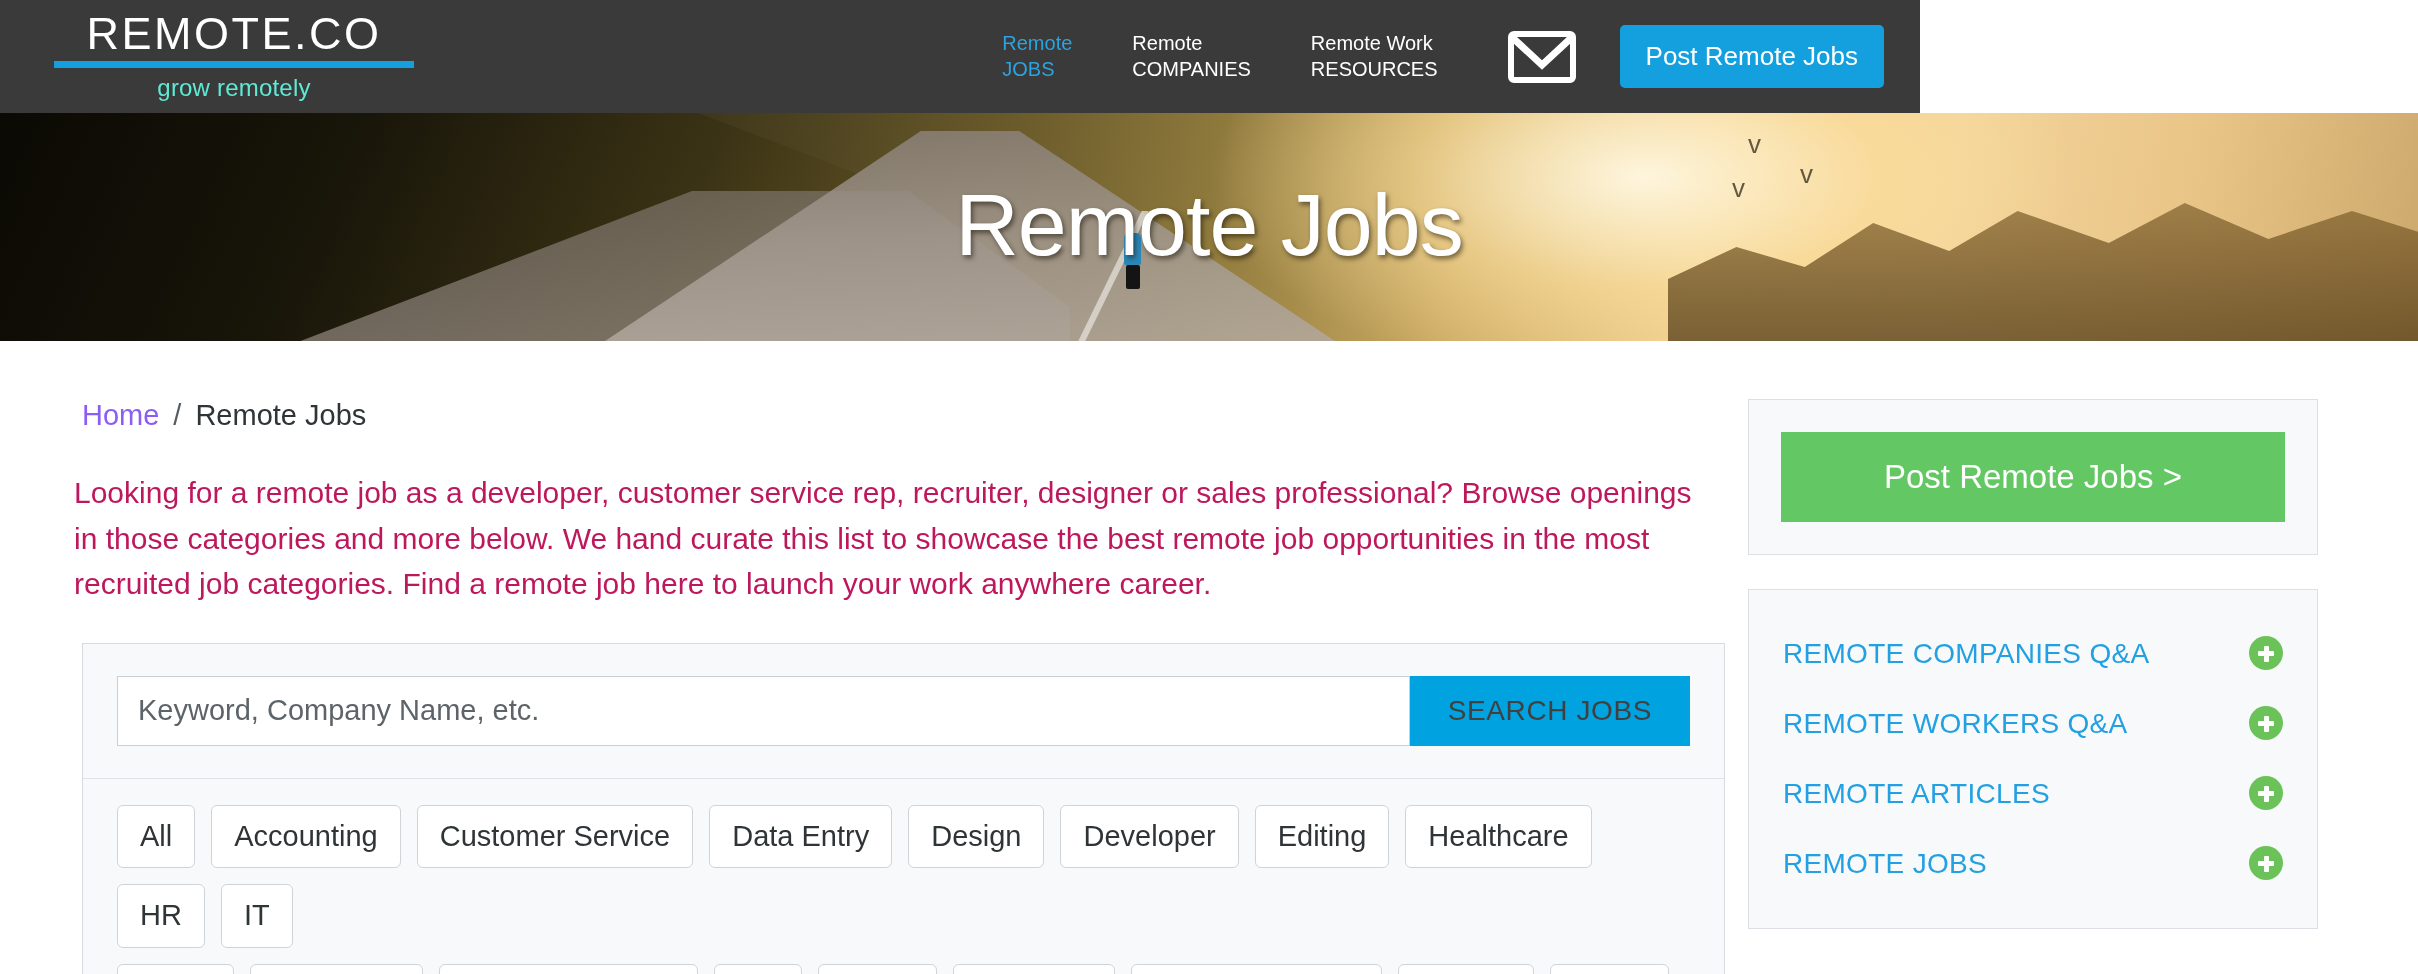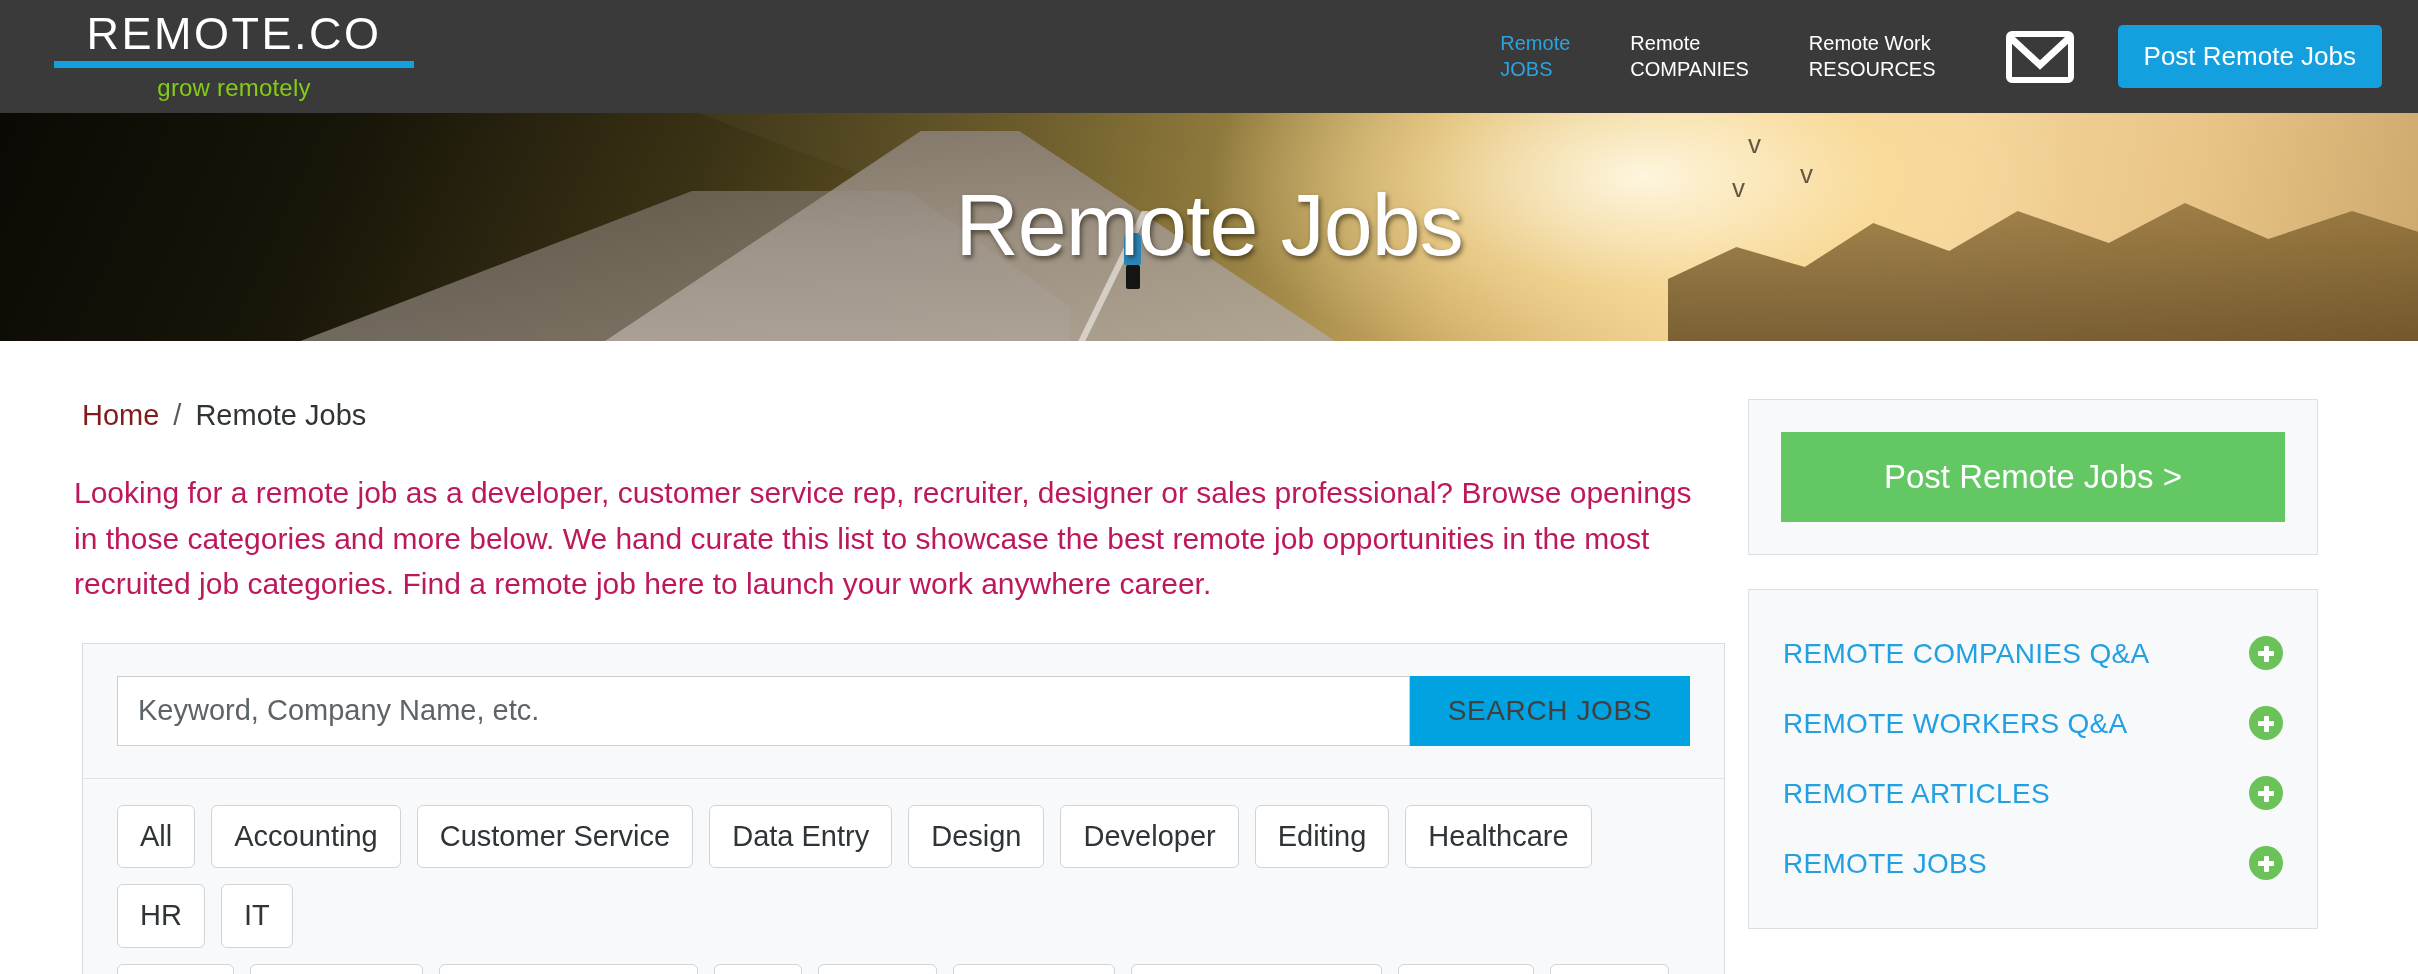--- a/index.html
+++ b/index.html
@@ -8,21 +8,21 @@
     width: 2418px;
     height: 974px;
     overflow: hidden;
     background: #ffffff;
     font-family: "Liberation Sans", sans-serif;
   }
 
   
   .header {
     position: relative;
-    width: 2418px;
+    width: 1920px;
     height: 113px;
     background: #3a3a3a;
     display: flex;
     align-items: center;
     z-index: 10;
   }
 
   .brand {
     margin-left: 48px;
     display: flex;
@@ -38,21 +38,21 @@
     line-height: 1.02;
     white-space: nowrap;
   }
   .brand-rule {
     width: 360px;
     height: 7px;
     background: #14a0de;
     margin-top: 4px;
   }
   .brand-tag {
-    color: #84cc16;
+    color: #5eead4;
     font-size: 24px;
     margin-top: 6px;
     letter-spacing: .2px;
   }
 
   .nav {
     margin-left: auto;
     display: flex;
     align-items: center;
     gap: 0px;
@@ -195,21 +195,21 @@
 
   
   .breadcrumb {
     display: flex;
     align-items: center;
     gap: 14px;
     font-size: 29px;
     margin-left: 32px;
     margin-bottom: 38px;
   }
-  .crumb-link { color: #7f1d1d; cursor: pointer; }
+  .crumb-link { color: #8b5cf6; cursor: pointer; }
   .crumb-sep { color: #555c63; }
   .crumb-current { color: #2f3437; }
 
   .intro {
     margin-left: 24px;
     font-size: 30px;
     line-height: 1.52;
     color: #be185d;
     width: 1620px;
   }

